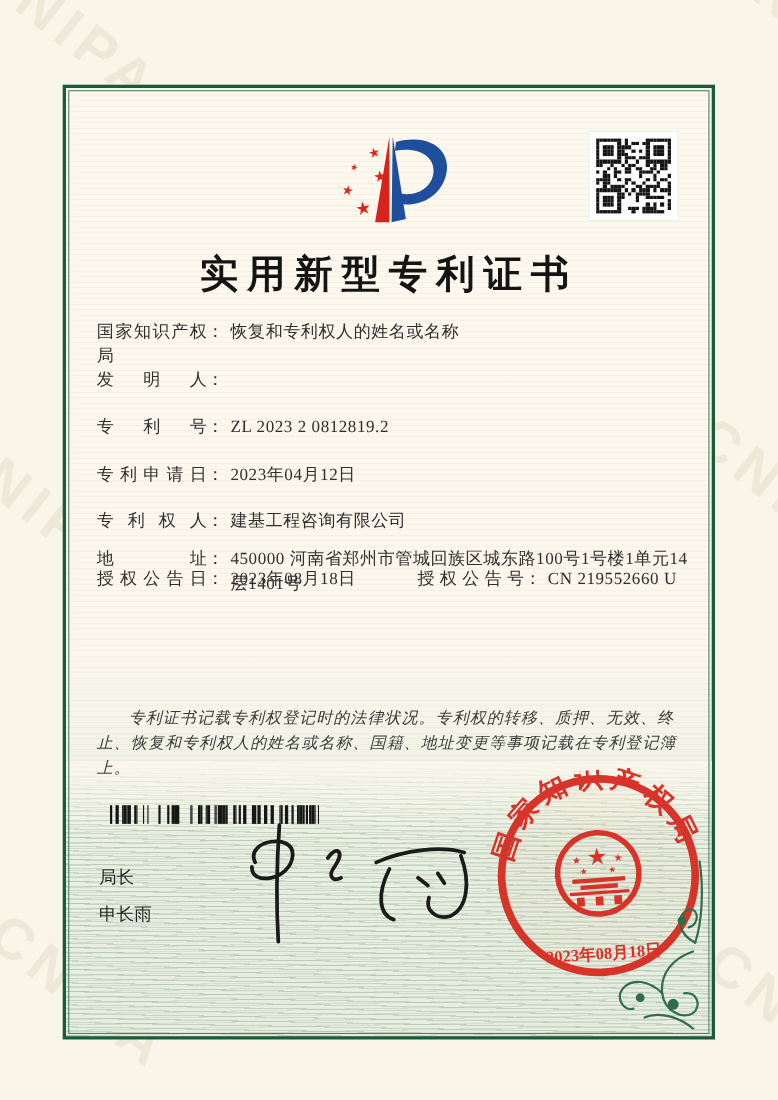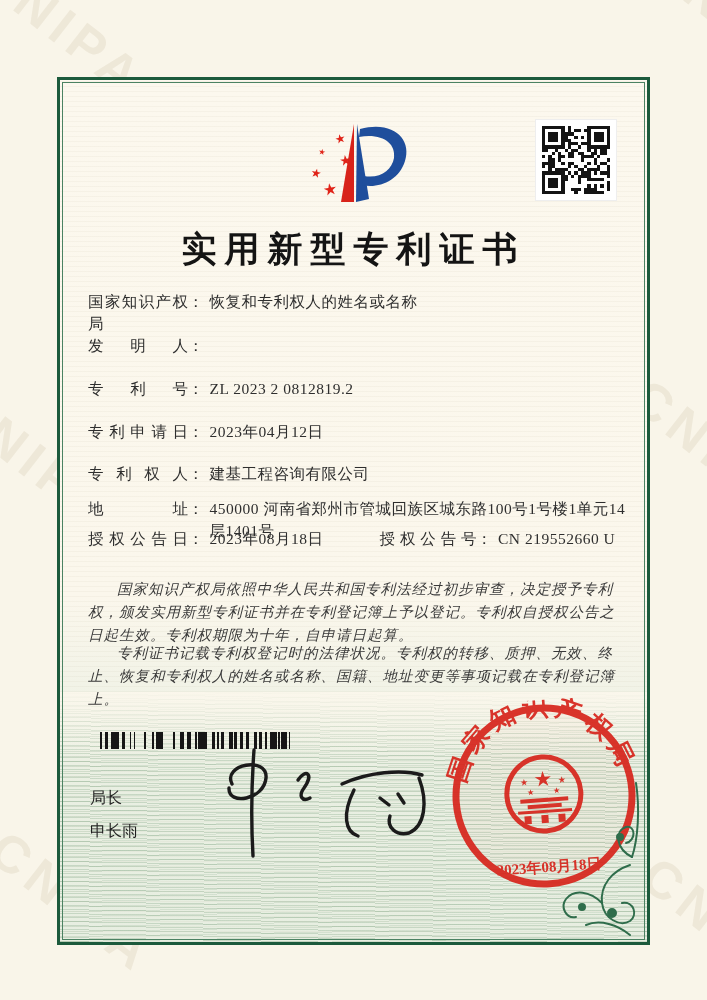--- a/index.html
+++ b/index.html
@@ -571,30 +571,29 @@
     <div class="frow" style="top:383px;">
       <span class="flabel">专利权人</span>
       <span class="fcolon">：</span>
       <span class="fvalue">建基工程咨询有限公司</span>
     </div>
     <div class="frow" style="top:418px;">
       <span class="flabel">地址</span>
       <span class="fcolon">：</span>
       <span class="fvalue wrap">450000 河南省郑州市管城回族区城东路100号1号楼1单元14层1401号</span>
     </div>
-    <div class="frow" style="top:448px;">
+    <div class="frow" style="top:436px;">
       <span class="flabel">授权公告日</span>
       <span class="fcolon">：</span>
       <span class="fvalue fixed">2023年08月18日</span>
       <span class="flabel2">授权公告号</span>
       <span class="fcolon">：</span>
       <span class="fvalue">CN 219552660 U</span>
     </div>
 
-    <div class="para" style="top:498px;">国家知识产权局依照中华人民共和国专利法经过初步审查，决定授予专利权，颁发实用新型专利证书并在专利登记簿上予以登记。专利权自授权公告之日起生效。专利权期限为十年，自申请日起算。</div>
     <div class="para" style="top:562px;">专利证书记载专利权登记时的法律状况。专利权的转移、质押、无效、终止、恢复和专利权人的姓名或名称、国籍、地址变更等事项记载在专利登记簿上。</div>
 
     <div class="barcode">
         <div style="width: 2px; background: rgb(22, 22, 22);"></div>
         <div style="width: 3px; background: transparent;"></div>
         <div style="width: 3px; background: rgb(22, 22, 22);"></div>
         <div style="width: 3px; background: transparent;"></div>
         <div style="width: 1px; background: rgb(22, 22, 22);"></div>
         <div style="width: 3px; background: rgb(22, 22, 22);"></div>
         <div style="width: 1px; background: rgb(22, 22, 22);"></div>

